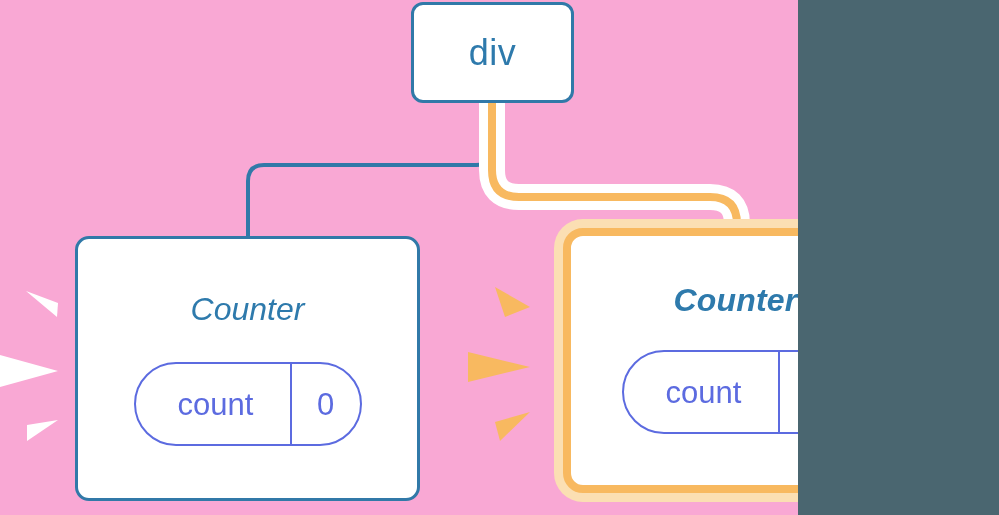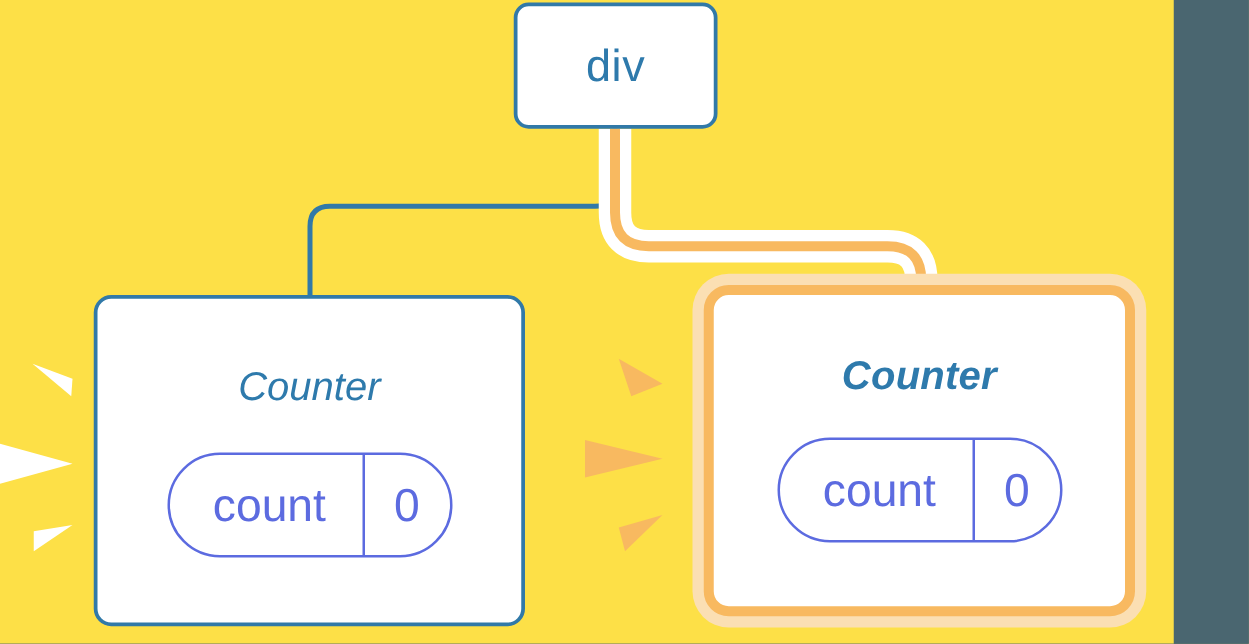--- a/index.html
+++ b/index.html
@@ -2,23 +2,23 @@
 <html><head>
 <meta charset="utf-8">
 <style>
   html, body {
     margin: 0;
     padding: 0;
     background: #4a6670;
   }
   #stage {
     position: relative;
-    width: 939px;
+    width: 798px;
     height: 515px;
-    background: #fde047;
+    background: #f9a8d4;
     overflow: hidden;
     font-family: "Liberation Sans", sans-serif;
   }
   #wires {
     position: absolute;
     left: 0;
     top: 0;
     width: 999px;
     height: 515px;
   }
@@ -96,21 +96,21 @@
     box-sizing: border-box;
     height: 84px;
   }
   .node-left .pill { margin-top: 37px; width: 228px; }
   .node-right .pill { margin-top: 34px; width: 228px; }
 
   .pill-key, .pill-val {
     display: flex;
     align-items: center;
     justify-content: center;
-    font-size: 37px;
+    font-size: 31px;
     color: #5c6be0;
     line-height: 1;
   }
   .pill-key { flex: 0 0 148px; padding-left: 6px; }
   .pill-val {
     flex: 1 1 auto;
     border-left: 2px solid #5c6be0;
   }
 </style>
 </head>

